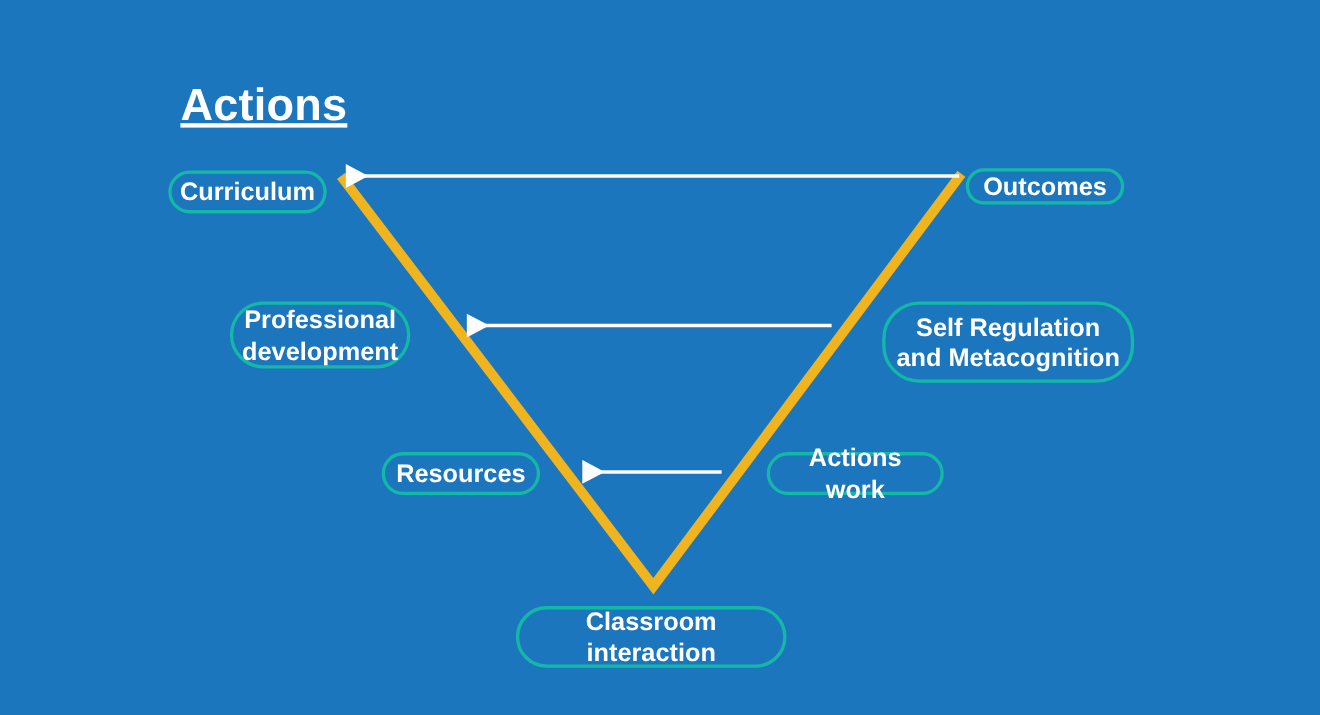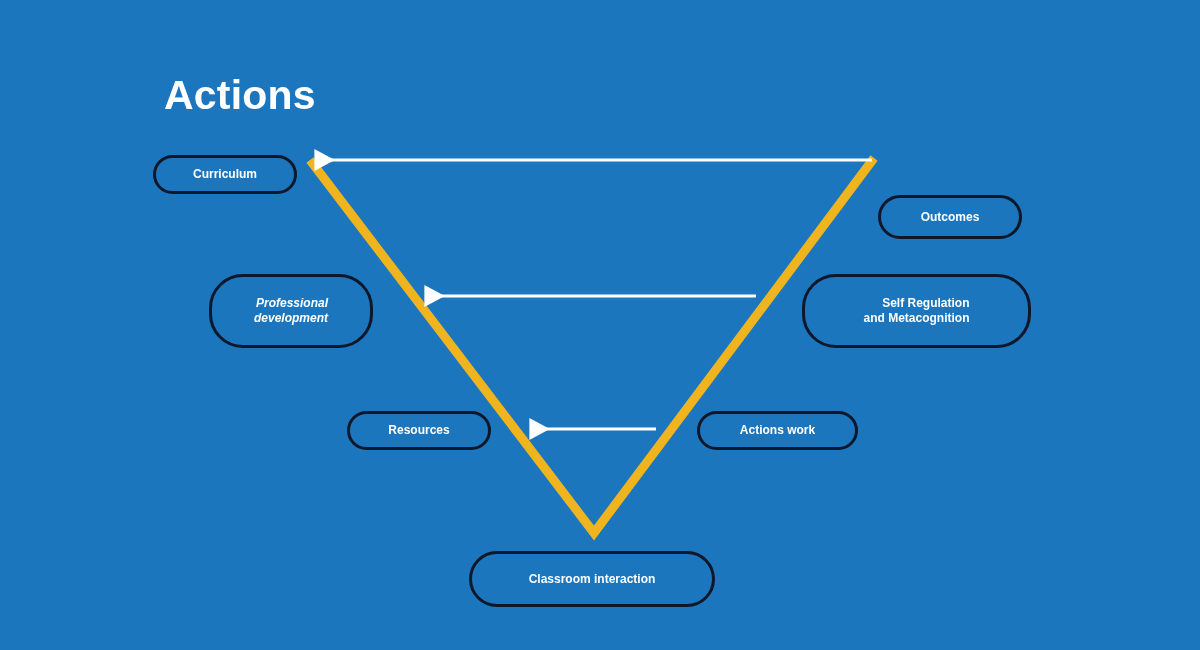--- a/index.html
+++ b/index.html
@@ -26,67 +26,66 @@
     height: 650px;
   }
   .column-heading {
     position: absolute;
     color: #ffffff;
     font-size: 41px;
     font-weight: bold;
     letter-spacing: 0.2px;
     white-space: nowrap;
     line-height: 1;
+    text-decoration: underline;
   }
   #heading-actions {
     left: 164px;
     top: 75px;
   }
   #heading-intentions {
     left: 814px;
     top: 75px;
   }
   .pill {
     position: absolute;
     box-sizing: border-box;
-    border: 3px solid #0f172a;
+    border: 3px solid #14b8a6;
     border-radius: 40px;
     color: #ffffff;
-    font-size: 12px;
+    font-size: 23px;
     font-weight: bold;
     display: flex;
     align-items: center;
     justify-content: center;
-    text-align: right;
+    text-align: center;
     line-height: 1.22;
     background: transparent;
     padding: 0 8px;
   }
   .pill.two-line {
     border-radius: 34px;
   }
   #pill-curriculum {
     left: 153px;
     top: 155px;
     width: 144px;
     height: 39px;
   }
   #pill-outcomes {
     left: 878px;
     top: 153px;
     width: 144px;
-    height: 44px;
-    margin-top: 42px;
+    height: 33px;
   }
   #pill-professional-development {
     left: 209px;
     top: 274px;
     width: 164px;
-    height: 74px;
-    font-style: italic;
+    height: 61px;
   }
   #pill-self-regulation {
     left: 802px;
     top: 274px;
     width: 229px;
     height: 74px;
   }
   #pill-resources {
     left: 347px;
     top: 411px;

